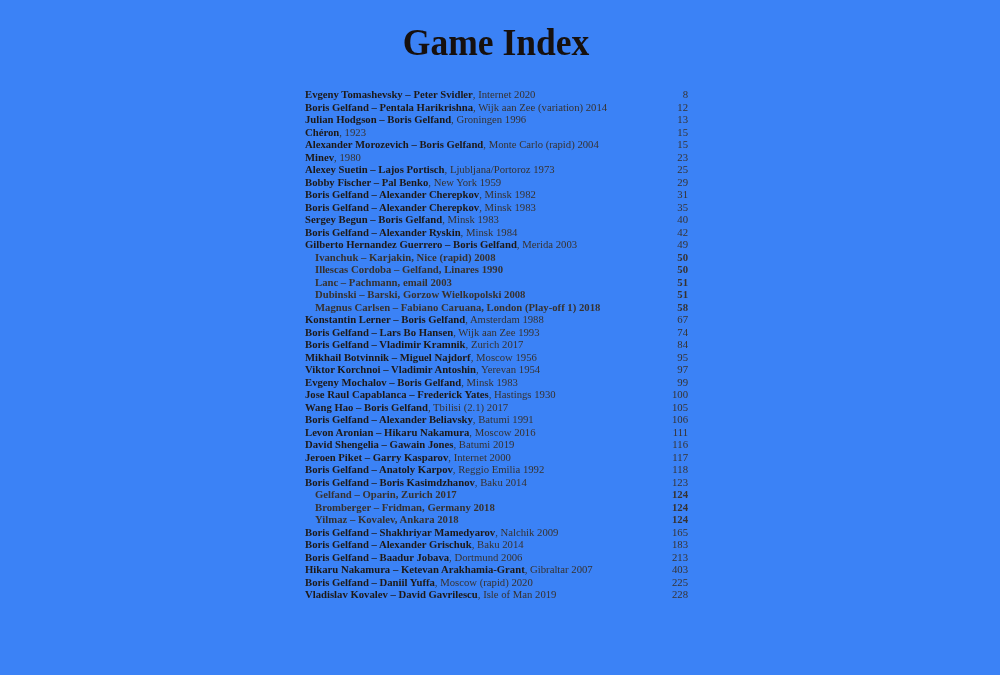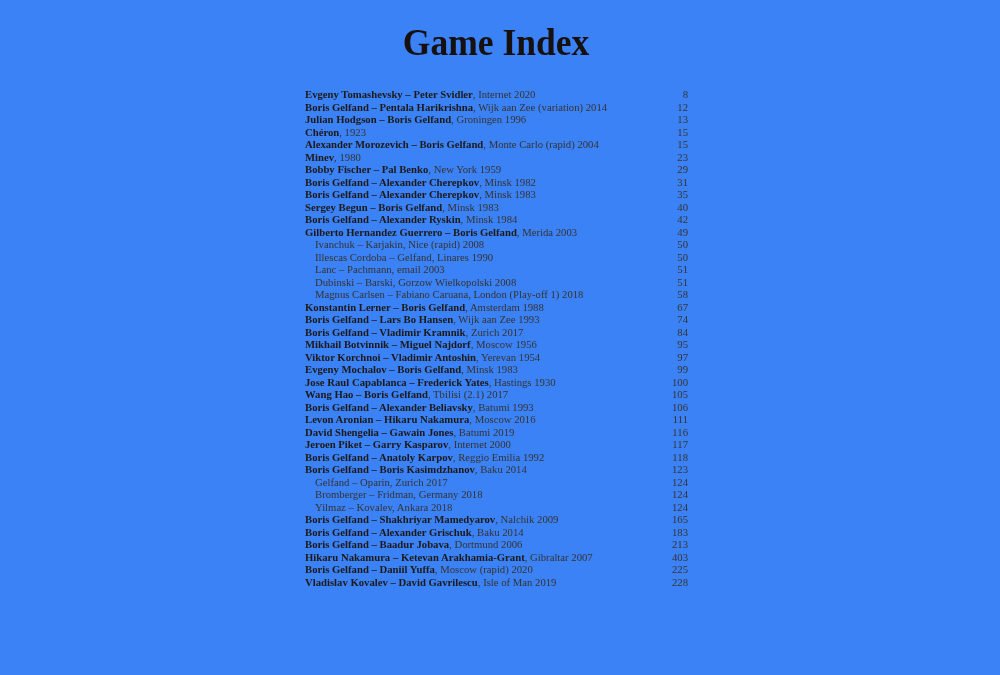--- a/index.html
+++ b/index.html
@@ -44,20 +44,21 @@
     line-height: 12.5px;
     white-space: nowrap;
     color: #37322f;
   }
   .entry .players {
     font-weight: 700;
     color: #1e1916;
   }
   .entry.sub {
     padding-left: 10px;
+    font-weight: bold;
   }
   .entry .pageno {
     margin-left: auto;
     padding-left: 8px;
     color: #37322f;
   }
 </style>
 </head>
 <body>
 
@@ -83,20 +84,24 @@
       </div>
       <div class="entry">
         <span class="entry-text"><span class="players">Alexander Morozevich – Boris Gelfand</span><span class="venue">, Monte Carlo (rapid) 2004</span></span>
         <span class="pageno">15</span>
       </div>
       <div class="entry">
         <span class="entry-text"><span class="players">Minev</span><span class="venue">, 1980</span></span>
         <span class="pageno">23</span>
       </div>
       <div class="entry">
+        <span class="entry-text"><span class="players">Alexey Suetin – Lajos Portisch</span><span class="venue">, Ljubljana/Portoroz 1973</span></span>
+        <span class="pageno">25</span>
+      </div>
+      <div class="entry">
         <span class="entry-text"><span class="players">Bobby Fischer – Pal Benko</span><span class="venue">, New York 1959</span></span>
         <span class="pageno">29</span>
       </div>
       <div class="entry">
         <span class="entry-text"><span class="players">Boris Gelfand – Alexander Cherepkov</span><span class="venue">, Minsk 1982</span></span>
         <span class="pageno">31</span>
       </div>
       <div class="entry">
         <span class="entry-text"><span class="players">Boris Gelfand – Alexander Cherepkov</span><span class="venue">, Minsk 1983</span></span>
         <span class="pageno">35</span>
@@ -159,21 +164,21 @@
       </div>
       <div class="entry">
         <span class="entry-text"><span class="players">Jose Raul Capablanca – Frederick Yates</span><span class="venue">, Hastings 1930</span></span>
         <span class="pageno">100</span>
       </div>
       <div class="entry">
         <span class="entry-text"><span class="players">Wang Hao – Boris Gelfand</span><span class="venue">, Tbilisi (2.1) 2017</span></span>
         <span class="pageno">105</span>
       </div>
       <div class="entry">
-        <span class="entry-text"><span class="players">Boris Gelfand – Alexander Beliavsky</span><span class="venue">, Batumi 1993</span></span>
+        <span class="entry-text"><span class="players">Boris Gelfand – Alexander Beliavsky</span><span class="venue">, Batumi 1991</span></span>
         <span class="pageno">106</span>
       </div>
       <div class="entry">
         <span class="entry-text"><span class="players">Levon Aronian – Hikaru Nakamura</span><span class="venue">, Moscow 2016</span></span>
         <span class="pageno">111</span>
       </div>
       <div class="entry">
         <span class="entry-text"><span class="players">David Shengelia – Gawain Jones</span><span class="venue">, Batumi 2019</span></span>
         <span class="pageno">116</span>
       </div>

